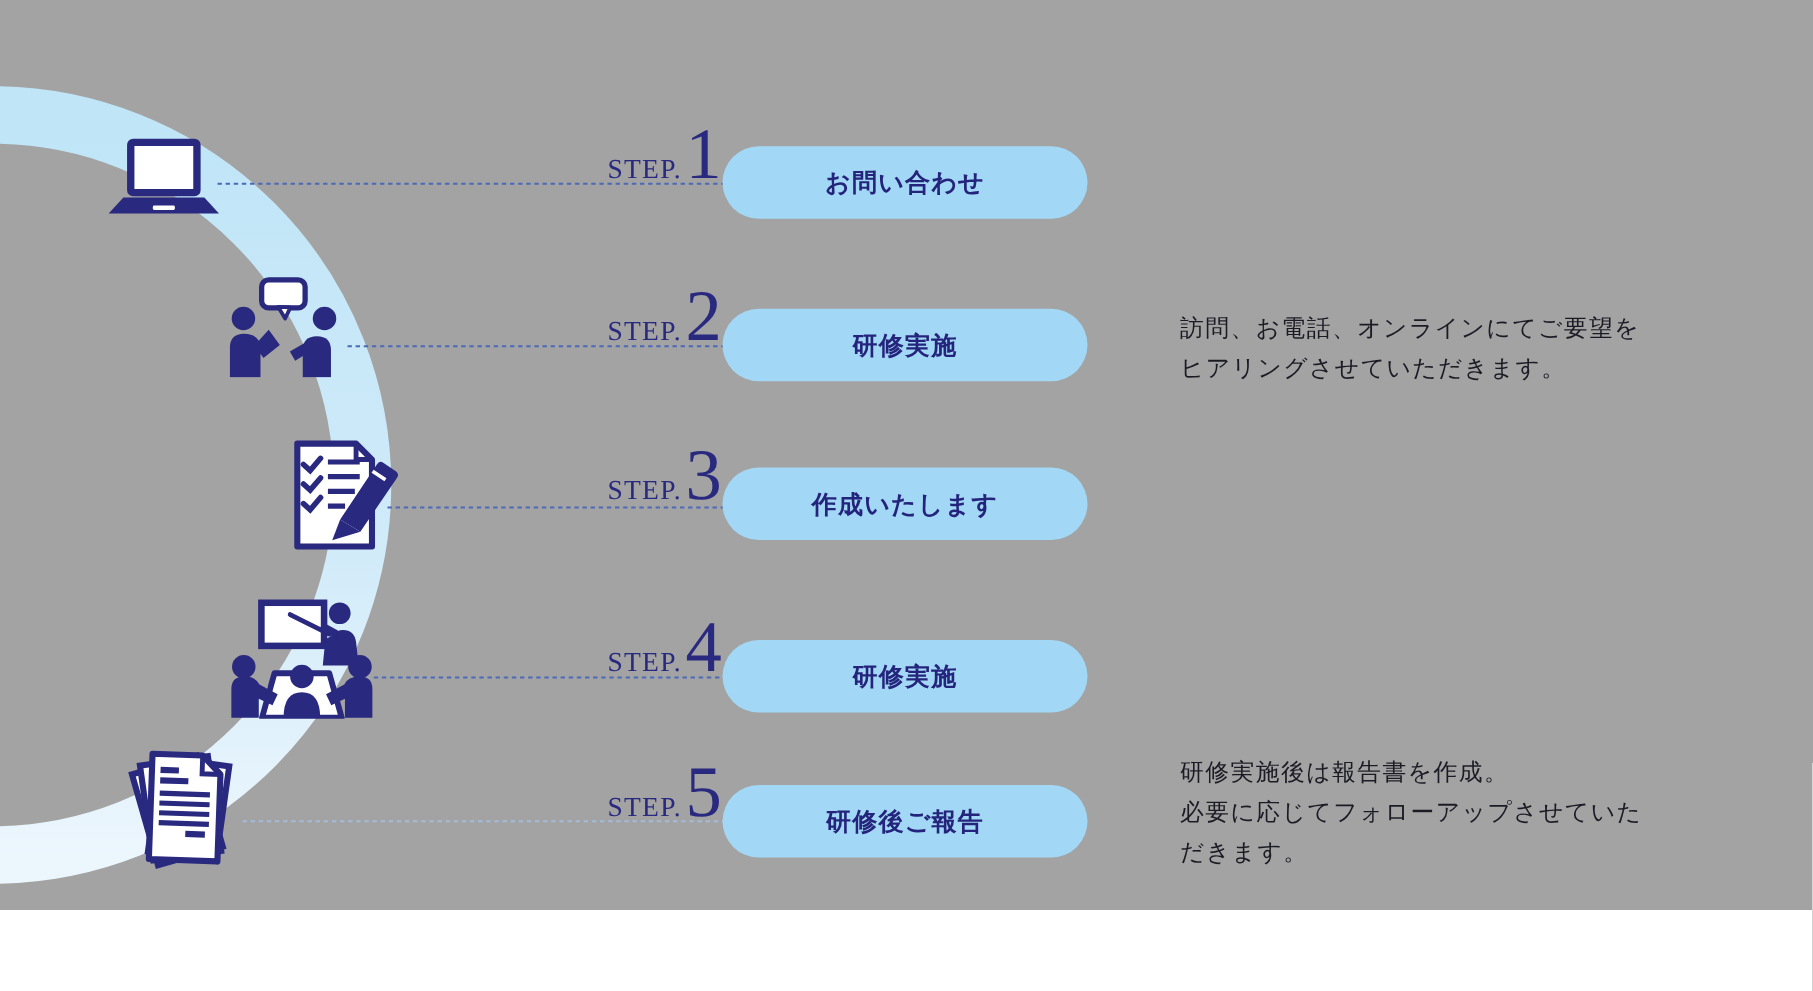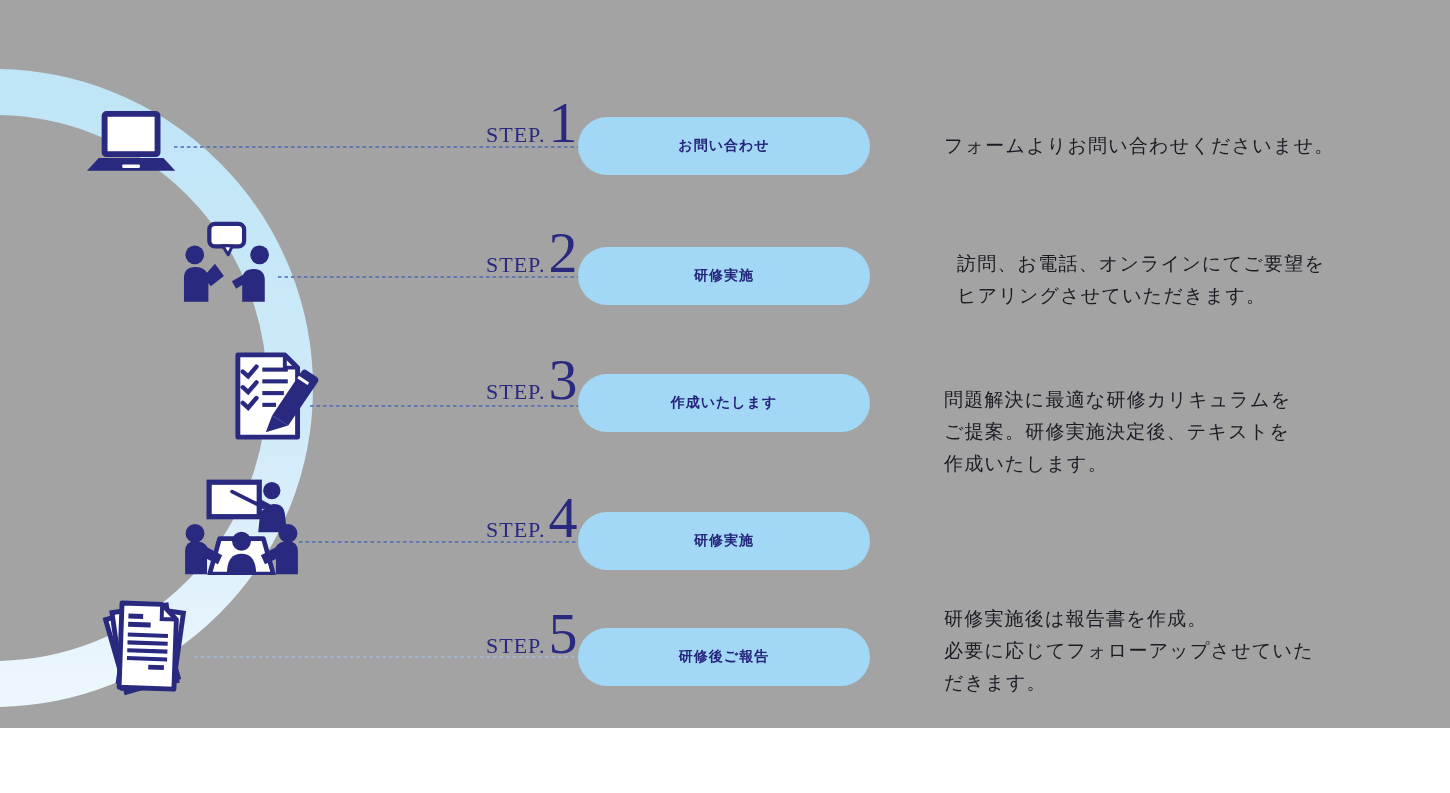--- a/index.html
+++ b/index.html
@@ -19,32 +19,32 @@
   .step-word{font-size:22px;letter-spacing:1px;}
   .step-num{font-size:58px;line-height:1;}
   .label-1{left:486px;top:94px;}
   .label-2{left:486px;top:224px;}
   .label-3{left:486px;top:351px;}
   .label-4{left:486px;top:489px;}
   .label-5{left:486px;top:605px;}
 
   .pill{position:absolute;left:578px;width:292px;height:58px;border-radius:29px;
         background:#a2d8f5;display:flex;align-items:center;justify-content:center;}
-  .pill span{font-family:"Liberation Sans",sans-serif;font-weight:bold;font-size:14px;
+  .pill span{font-family:"Liberation Sans",sans-serif;font-weight:bold;font-size:20px;
         letter-spacing:1px;color:#24247d;}
   .pill-1{top:117px;}
   .pill-2{top:247px;}
   .pill-3{top:374px;}
   .pill-4{top:512px;}
   .pill-5{top:628px;}
 
   .desc{position:absolute;left:944px;width:460px;font-size:19px;line-height:32px;
         letter-spacing:1.2px;color:#1b1b24;white-space:pre-line;}
   .desc-1{top:130px;}
-  .desc-2{top:248px;margin-left:13px;}
+  .desc-2{top:248px;}
   .desc-3{top:384px;}
   .desc-4{top:560px;}
   .desc-5{top:586px;margin-top:17px;}
 </style>
 </head>
 <body>
 
 <div id="stage">
 
   <svg id="bg" width="1450" height="793" viewBox="0 0 1450 793">
@@ -173,24 +173,20 @@
   <div class="pill pill-3">
     <span>作成いたします</span>
   </div>
   <div class="pill pill-4">
     <span>研修実施</span>
   </div>
   <div class="pill pill-5">
     <span>研修後ご報告</span>
   </div>
 
-  <div class="desc desc-1">フォームよりお問い合わせくださいませ。</div>
   <div class="desc desc-2">訪問、お電話、オンラインにてご要望を
 ヒアリングさせていただきます。</div>
-  <div class="desc desc-3">問題解決に最適な研修カリキュラムを
-ご提案。研修実施決定後、テキストを
-作成いたします。</div>
   <div class="desc desc-4"></div>
   <div class="desc desc-5">研修実施後は報告書を作成。
 必要に応じてフォローアップさせていた
 だきます。</div>
 
 </div>
 
 </body></html>

